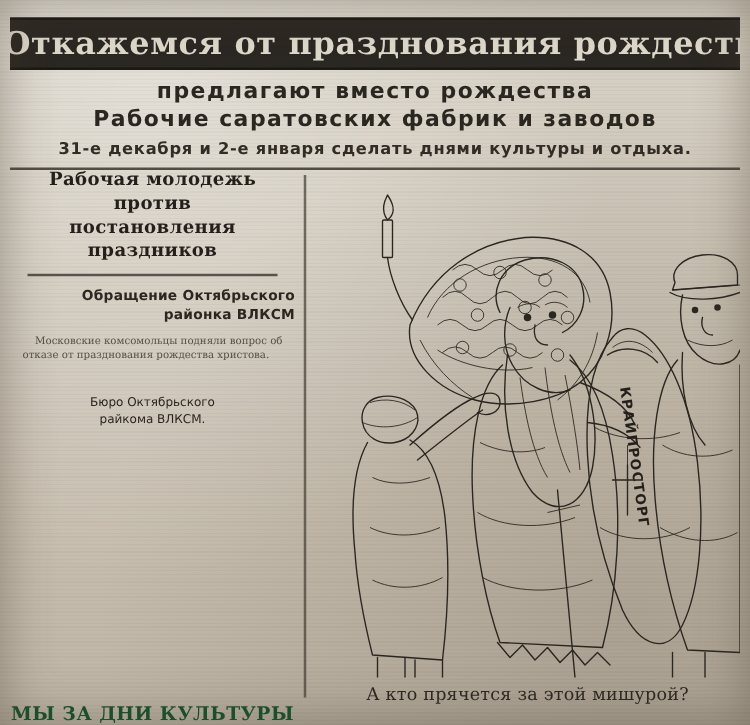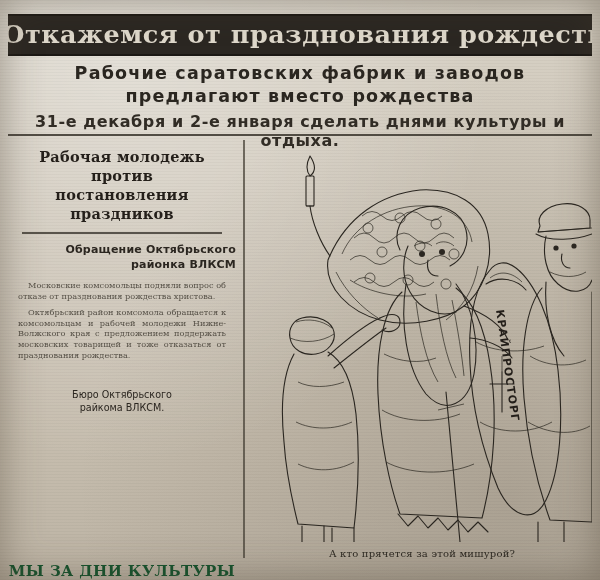--- a/index.html
+++ b/index.html
@@ -57,34 +57,34 @@
     font-size:17.5px;
     color:#2a2620;
     letter-spacing:1.2px;
     line-height:23px;
   }
   .sub2{
     position:absolute;left:30px;top:112px;width:540px;
     text-align:center;
     font-family:"DejaVu Sans", sans-serif;
     font-weight:bold;
-    font-size:16px;
+    font-size:13px;
     color:#312c25;
     letter-spacing:.6px;
   }
   .hr-under-sub{
     position:absolute;left:8px;top:134px;width:584px;height:2px;background:#3a352d;opacity:.85;
   }
 
   
   .colrule{
     position:absolute;top:140px;left:243px;width:2px;height:418px;background:#4a443a;opacity:.75;
   }
   .leftcol{
-    position:absolute;left:8px;top:147px;width:228px;height:410px;
+    position:absolute;left:8px;top:134px;width:228px;height:410px;
     color:#2c2822;
   }
   .lc-title{
     font-family:"DejaVu Serif", serif;
     font-weight:bold;
     font-size:14.5px;
     line-height:19px;
     text-align:center;
     letter-spacing:.3px;
     color:#241f1a;
@@ -142,21 +142,21 @@
     overflow:hidden;height:18px;
   }
 
   
   .cartoon{
     position:absolute;left:250px;top:142px;width:342px;height:400px;
   }
   .caption{
     position:absolute;left:252px;top:548px;width:340px;
     font-family:"DejaVu Serif", serif;
-    font-size:10px;
+    font-size:14px;
     color:#2c2821;
     text-align:center;
     letter-spacing:.2px;
   }
   svg{display:block;}
   .ink{stroke:#2a2620;fill:none;stroke-width:1.1;stroke-linecap:round;stroke-linejoin:round;}
   .ink-thin{stroke:#2a2620;fill:none;stroke-width:.7;}
   .fill-dark{fill:#2b2721;}
   .sack-text{
     font-family:"DejaVu Sans", sans-serif;
@@ -177,41 +177,40 @@
 <div class="paper"></div>
 <div class="grain"></div>
 
 <div class="sheet">
 
   <div class="masthead">
     <div class="mh-text">Откажемся от празднования рождества</div>
   </div>
 
   <div class="sub1">
+    <div>предлагают вместо рождества</div>
     <div>Рабочие саратовских фабрик и заводов</div>
-    <div>предлагают вместо рождества</div>
   </div>
   <div class="sub2">31-е декабря и 2-е января сделать днями культуры и отдыха.</div>
   <div class="hr-under-sub"></div>
 
   <div class="colrule"></div>
 
   <div class="leftcol">
     <div class="lc-title">
       <div>Рабочая молодежь против</div>
       <div>постановления праздников</div>
     </div>
     <div class="lc-line"></div>
     <div class="lc-sub">
       <div>Обращение Октябрьского</div>
       <div>районка ВЛКСМ</div>
     </div>
     <div class="lc-body">
       <p class="blurred">Московские комсомольцы подняли вопрос об отказе от празднования рождества христова.</p>
-      <p class="blurred">Октябрьский район комсомола обращается к комсомольцам и рабочей молодежи Нижне-Волжского края с предложением поддержать московских товарищей и тоже отказаться от празднования рождества.</p>
     </div>
     <div class="lc-sign">
       <div>Бюро Октябрьского</div>
       <div>райкома ВЛКСМ.</div>
     </div>
   </div>
   <div class="lc-foot">МЫ ЗА ДНИ КУЛЬТУРЫ</div>
 
   <div class="cartoon">
     <svg width="342" height="400" viewBox="0 0 342 400">

